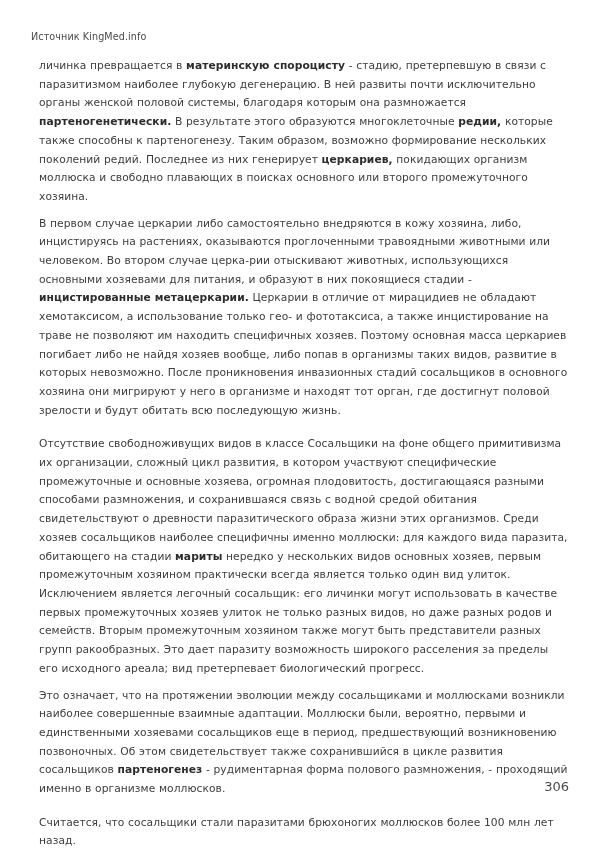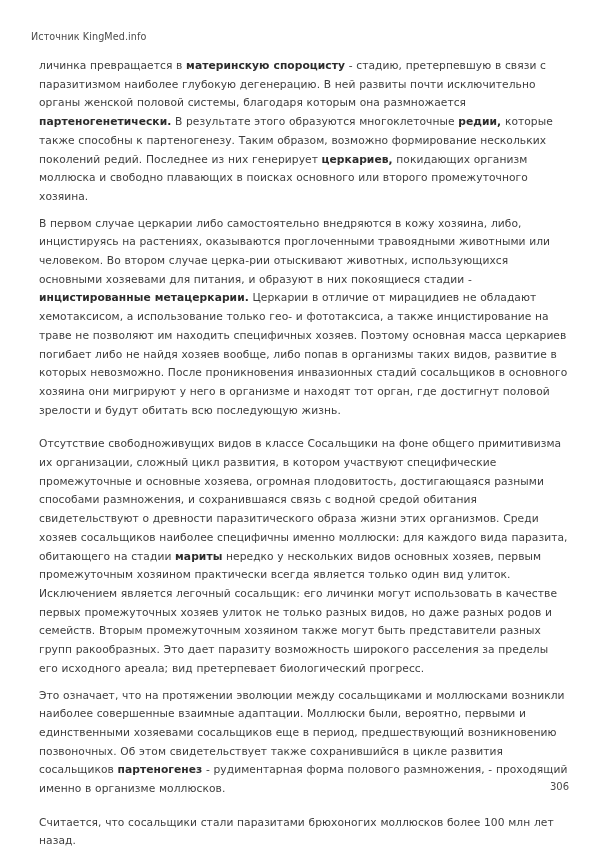--- a/index.html
+++ b/index.html
@@ -62,21 +62,21 @@
   .para b {
     font-weight: bold;
     color: #2d2d2d;
   }
 
   
   .folio {
     position: absolute;
     right: 31px;
     bottom: 55px;
-    font-size: 10px;
+    font-size: 13px;
     line-height: 14px;
     color: #4a4a4a;
     text-align: left;
   }
 </style>
 </head>
 <body>
 
 <div id="page" style="background: rgb(255, 255, 255);">
 

